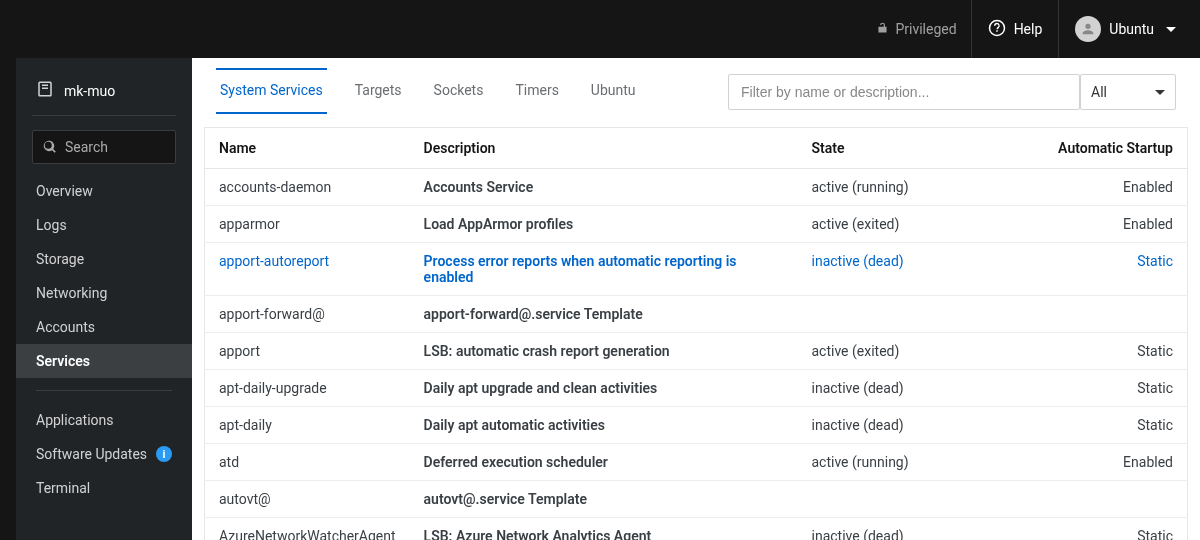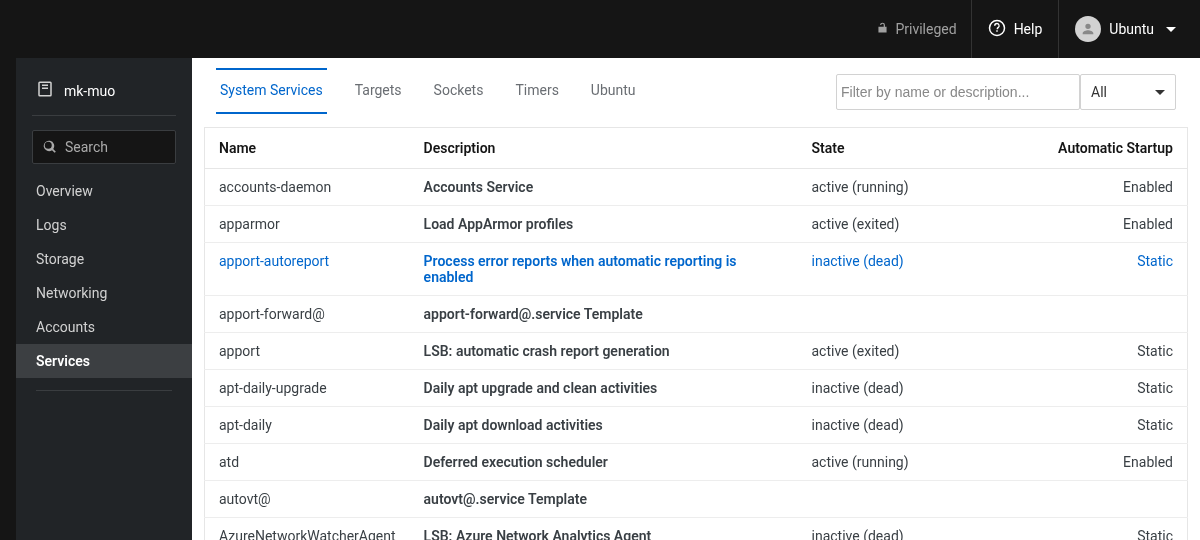--- a/index.html
+++ b/index.html
@@ -171,25 +171,25 @@
   .tab.active {
     color: #06c;
     border-top: 2px solid #06c;
     border-bottom: 2px solid #06c;
     margin-top: -2px;
     padding-top: 12px;
     padding-bottom: 14px;
     font-weight: 400;
   }
   .filter-input {
-    width: 244px;
+    width: 352px;
     height: 36px;
     border: 1px solid #d2d2d2;
     border-radius: 2px;
-    padding: 0 4px;
+    padding: 0 12px;
     font-size: 14px;
     color: #333;
   }
   .filter-input::placeholder { color: #888; }
   .state-select {
     height: 36px;
     min-width: 96px;
     border: 1px solid #d2d2d2;
     border-radius: 2px;
     padding: 0 10px;
@@ -309,20 +309,32 @@
           <span>Networking</span>
         </div>
         <div class="nav-item">
           <span>Accounts</span>
         </div>
         <div class="nav-item active">
           <span>Services</span>
         </div>
       </div>
     <div class="nav-group-sep"></div>
+    <div id="nav-bottom">
+        <div class="nav-item">
+          <span>Applications</span>
+        </div>
+        <div class="nav-item">
+          <span>Software Updates</span>
+          <span class="info-badge">i</span>
+        </div>
+        <div class="nav-item">
+          <span>Terminal</span>
+        </div>
+      </div>
   </div>
 
   <div class="main">
     <div class="tabs-row">
       <div class="tabs" id="tabs">
           <div class="tab active">System Services</div>
           <div class="tab">Targets</div>
           <div class="tab">Sockets</div>
           <div class="tab">Timers</div>
           <div class="tab">Ubuntu</div>
@@ -376,21 +388,21 @@
               <td class="startup-cell col-startup right">Static</td>
             </tr>
             <tr class="service-row">
               <td class="name-cell col-name">apt-daily-upgrade</td>
               <td class="desc-cell col-desc">Daily apt upgrade and clean activities</td>
               <td class="state-cell col-state">inactive (dead)</td>
               <td class="startup-cell col-startup right">Static</td>
             </tr>
             <tr class="service-row">
               <td class="name-cell col-name">apt-daily</td>
-              <td class="desc-cell col-desc">Daily apt download activities</td>
+              <td class="desc-cell col-desc">Daily apt automatic activities</td>
               <td class="state-cell col-state">inactive (dead)</td>
               <td class="startup-cell col-startup right">Static</td>
             </tr>
             <tr class="service-row">
               <td class="name-cell col-name">atd</td>
               <td class="desc-cell col-desc">Deferred execution scheduler</td>
               <td class="state-cell col-state">active (running)</td>
               <td class="startup-cell col-startup right">Enabled</td>
             </tr>
             <tr class="service-row">

